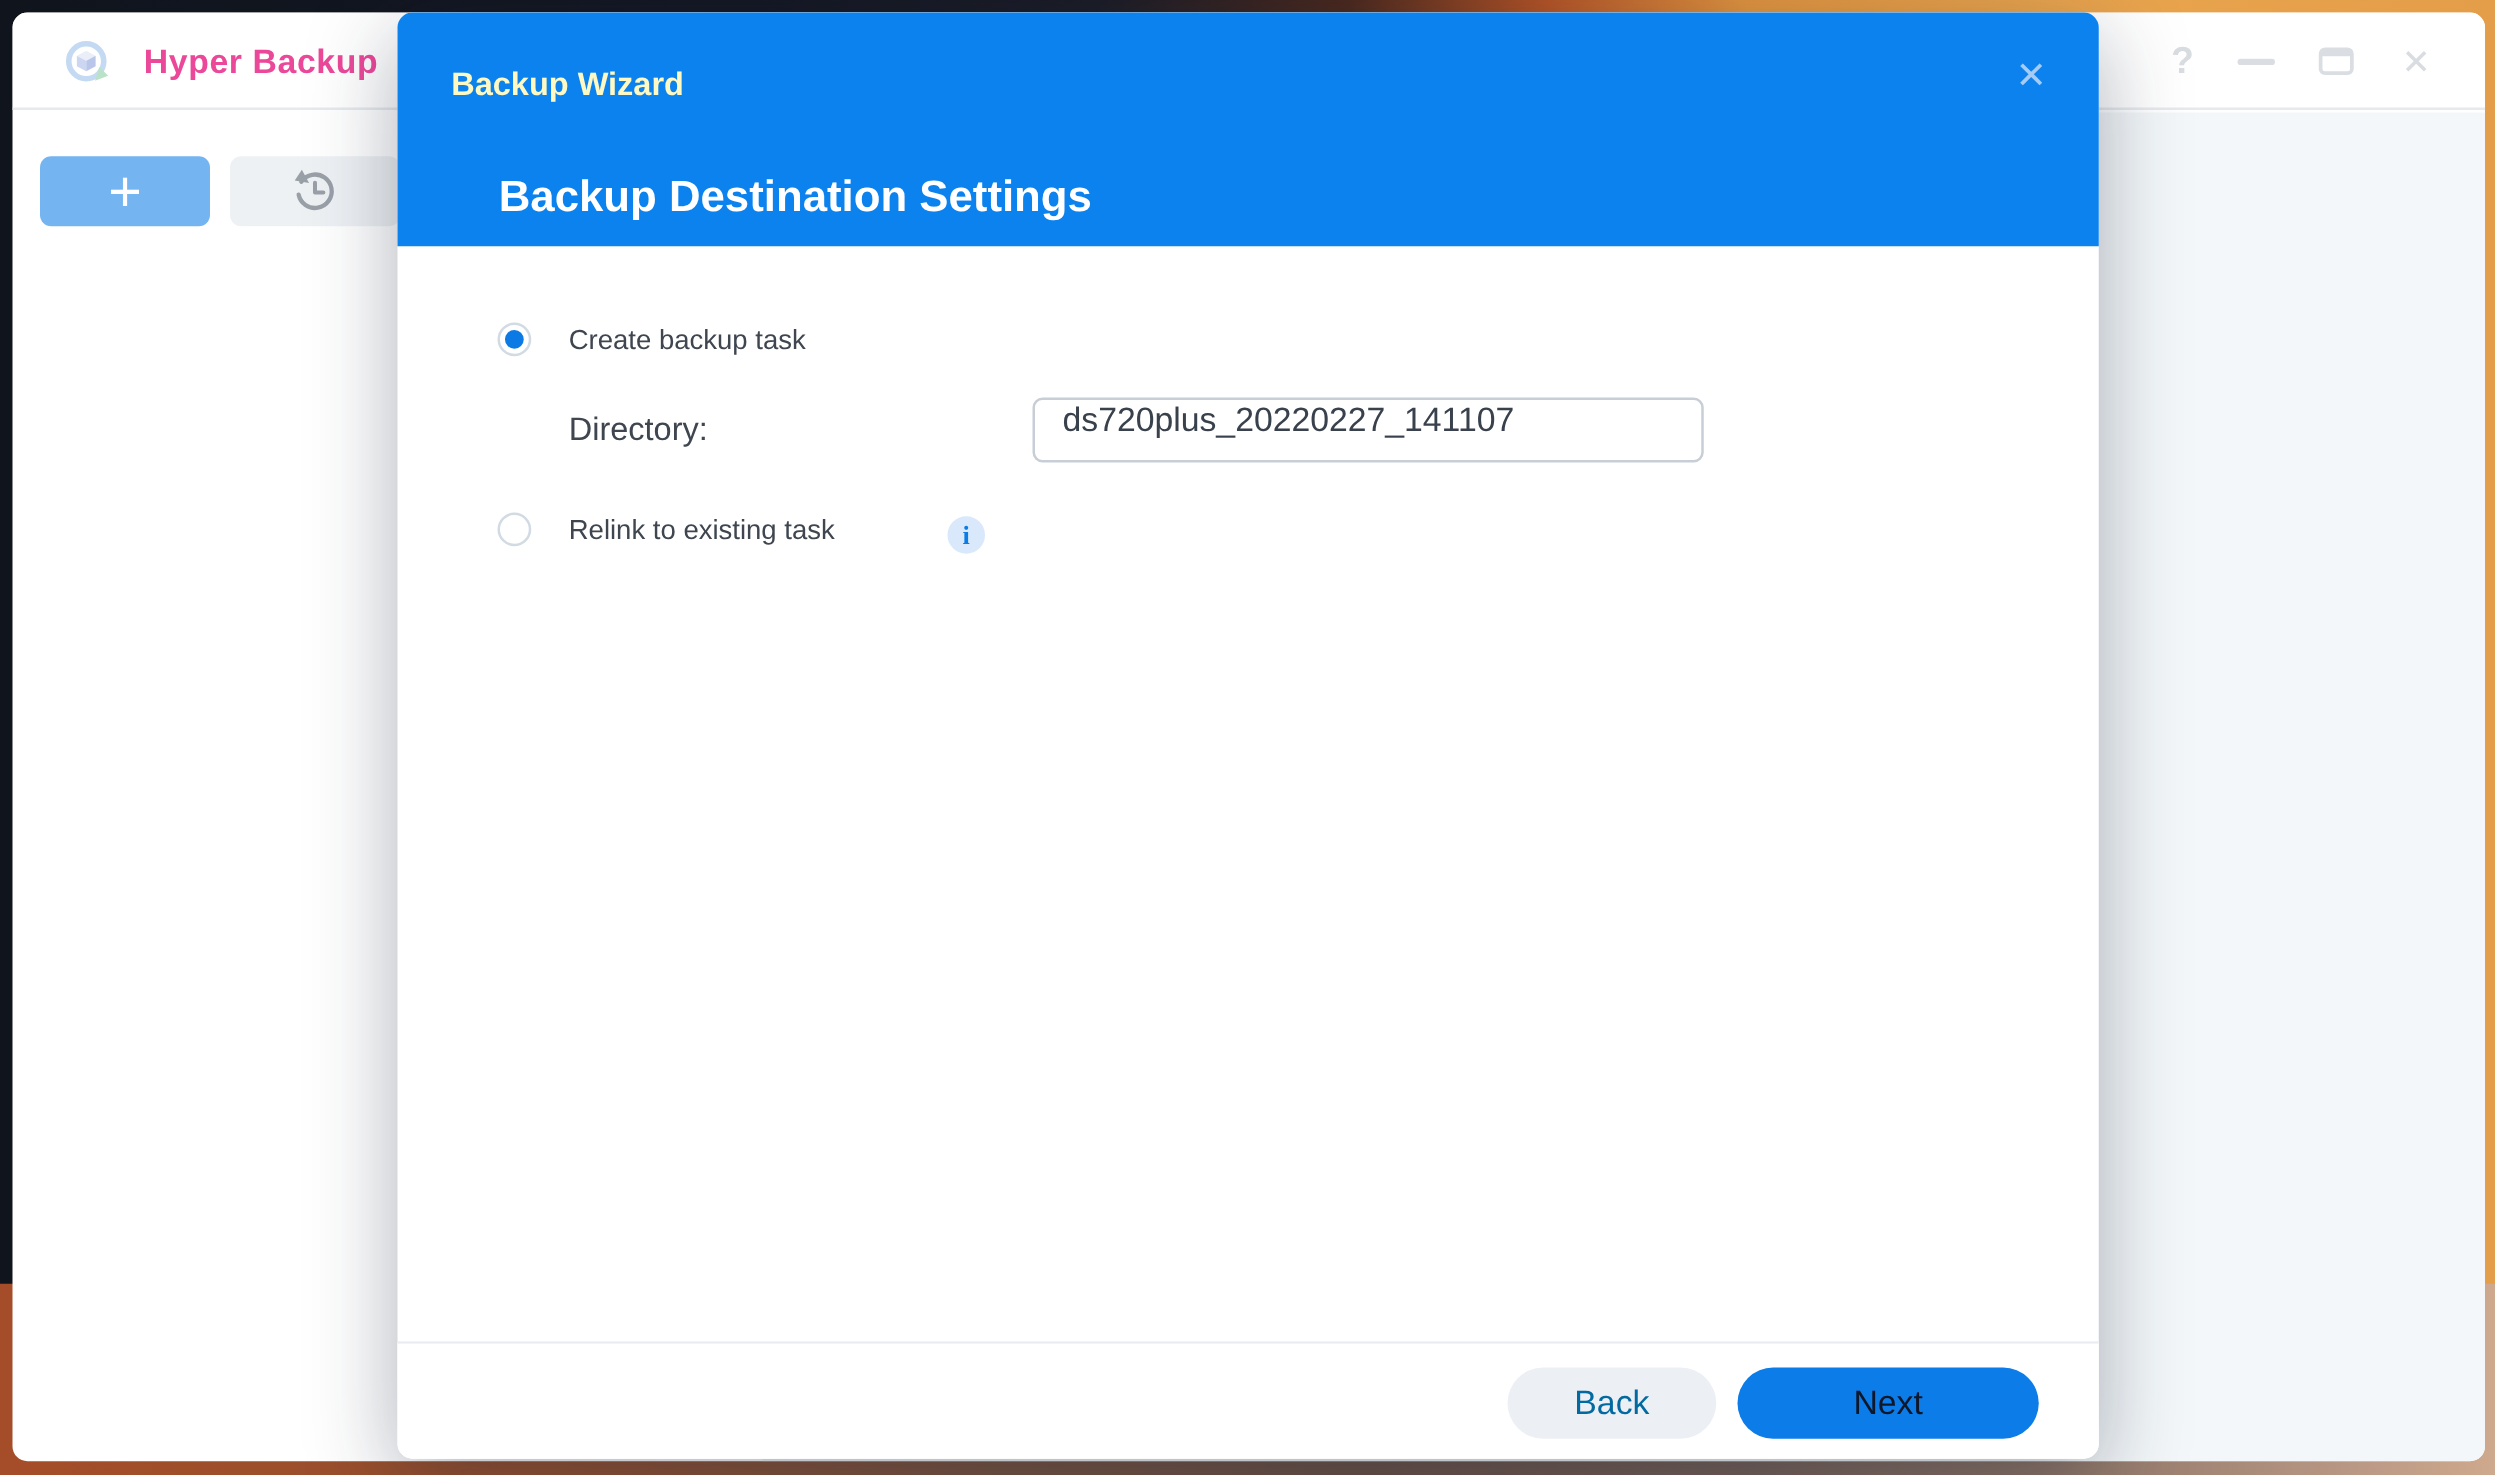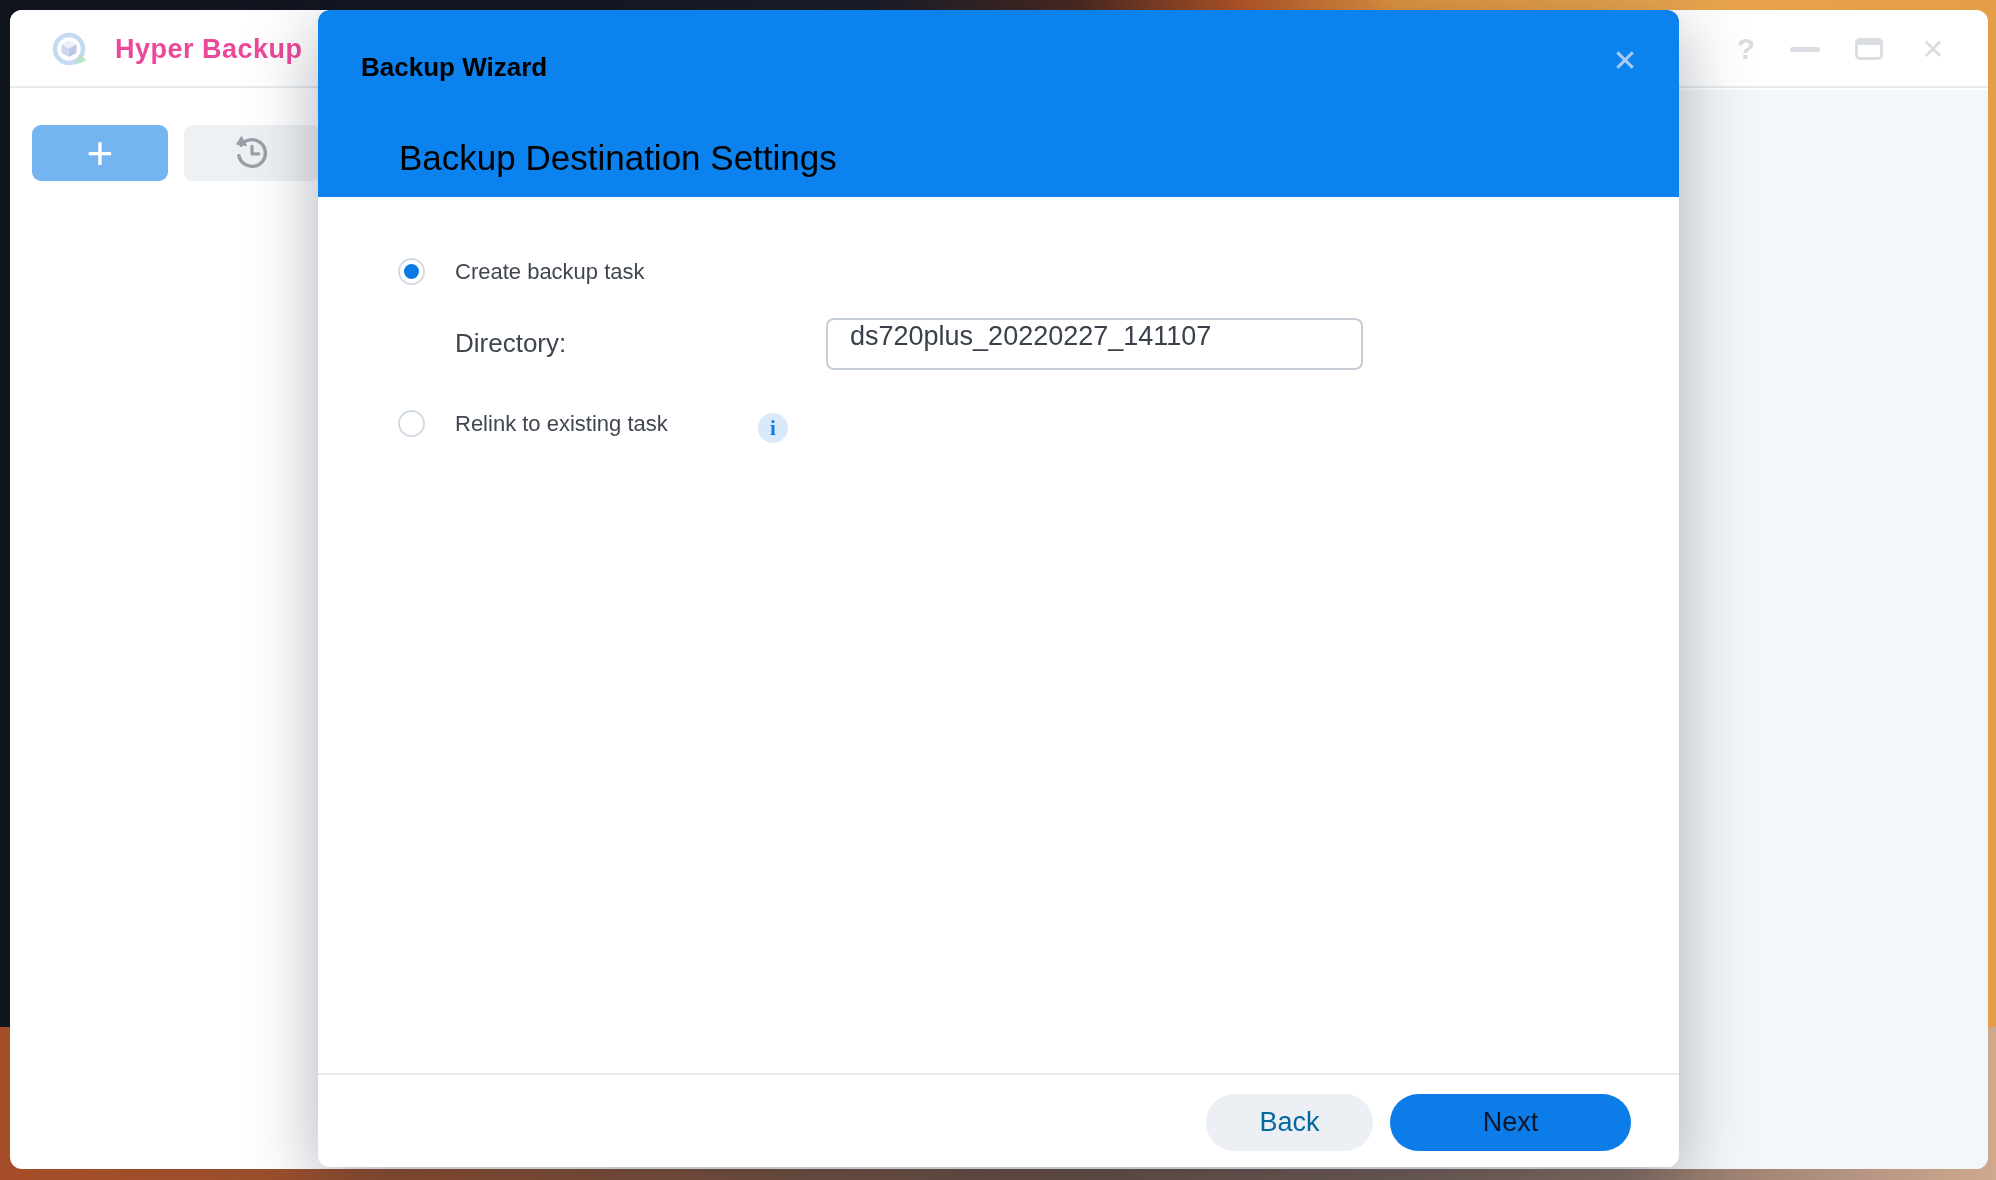--- a/index.html
+++ b/index.html
@@ -77,30 +77,30 @@
     background: #ffffff; border-radius: 12px;
     box-shadow: 0 18px 70px rgba(25, 35, 55, 0.35);
     z-index: 10;
   }
   .dialog-header {
     position: absolute; left: 0; top: 0; right: 0; height: 187px;
     background: #0b82ee; border-radius: 12px 12px 0 0;
   }
   .dialog-title {
     position: absolute; left: 43px; top: 42px;
-    font-size: 26px; font-weight: bold; color: #000000;
+    font-size: 26px; font-weight: bold; color: #fef9c3;
   }
   .dialog-close {
     position: absolute; right: 30px; top: 26px; width: 48px; height: 48px;
     display: flex; align-items: center; justify-content: center;
     font-size: 30px; font-weight: bold; color: #a7cbf3; cursor: pointer;
   }
   .dialog-heading {
     position: absolute; left: 81px; top: 128px;
-    font-size: 35px; font-weight: normal; color: #000000;
+    font-size: 35px; font-weight: bold; color: #ffffff;
   }
 
   .dialog-body { position: absolute; left: 0; top: 187px; right: 0; bottom: 94px; }
 
   .radio {
     position: absolute; width: 27px; height: 27px; border-radius: 50%;
     border: 2px solid #d2dbe4; background: #fff; cursor: pointer;
   }
   .radio.selected::after {
     content: ""; position: absolute; left: 4px; top: 4px;

